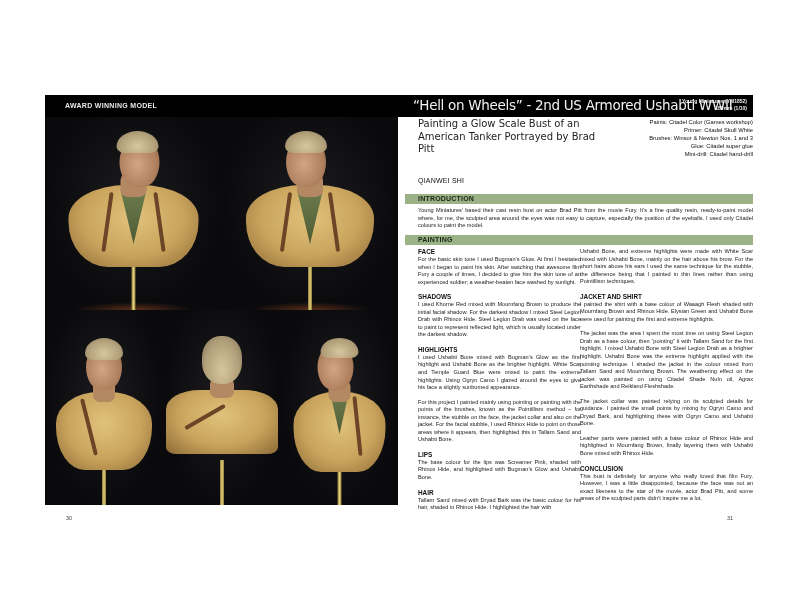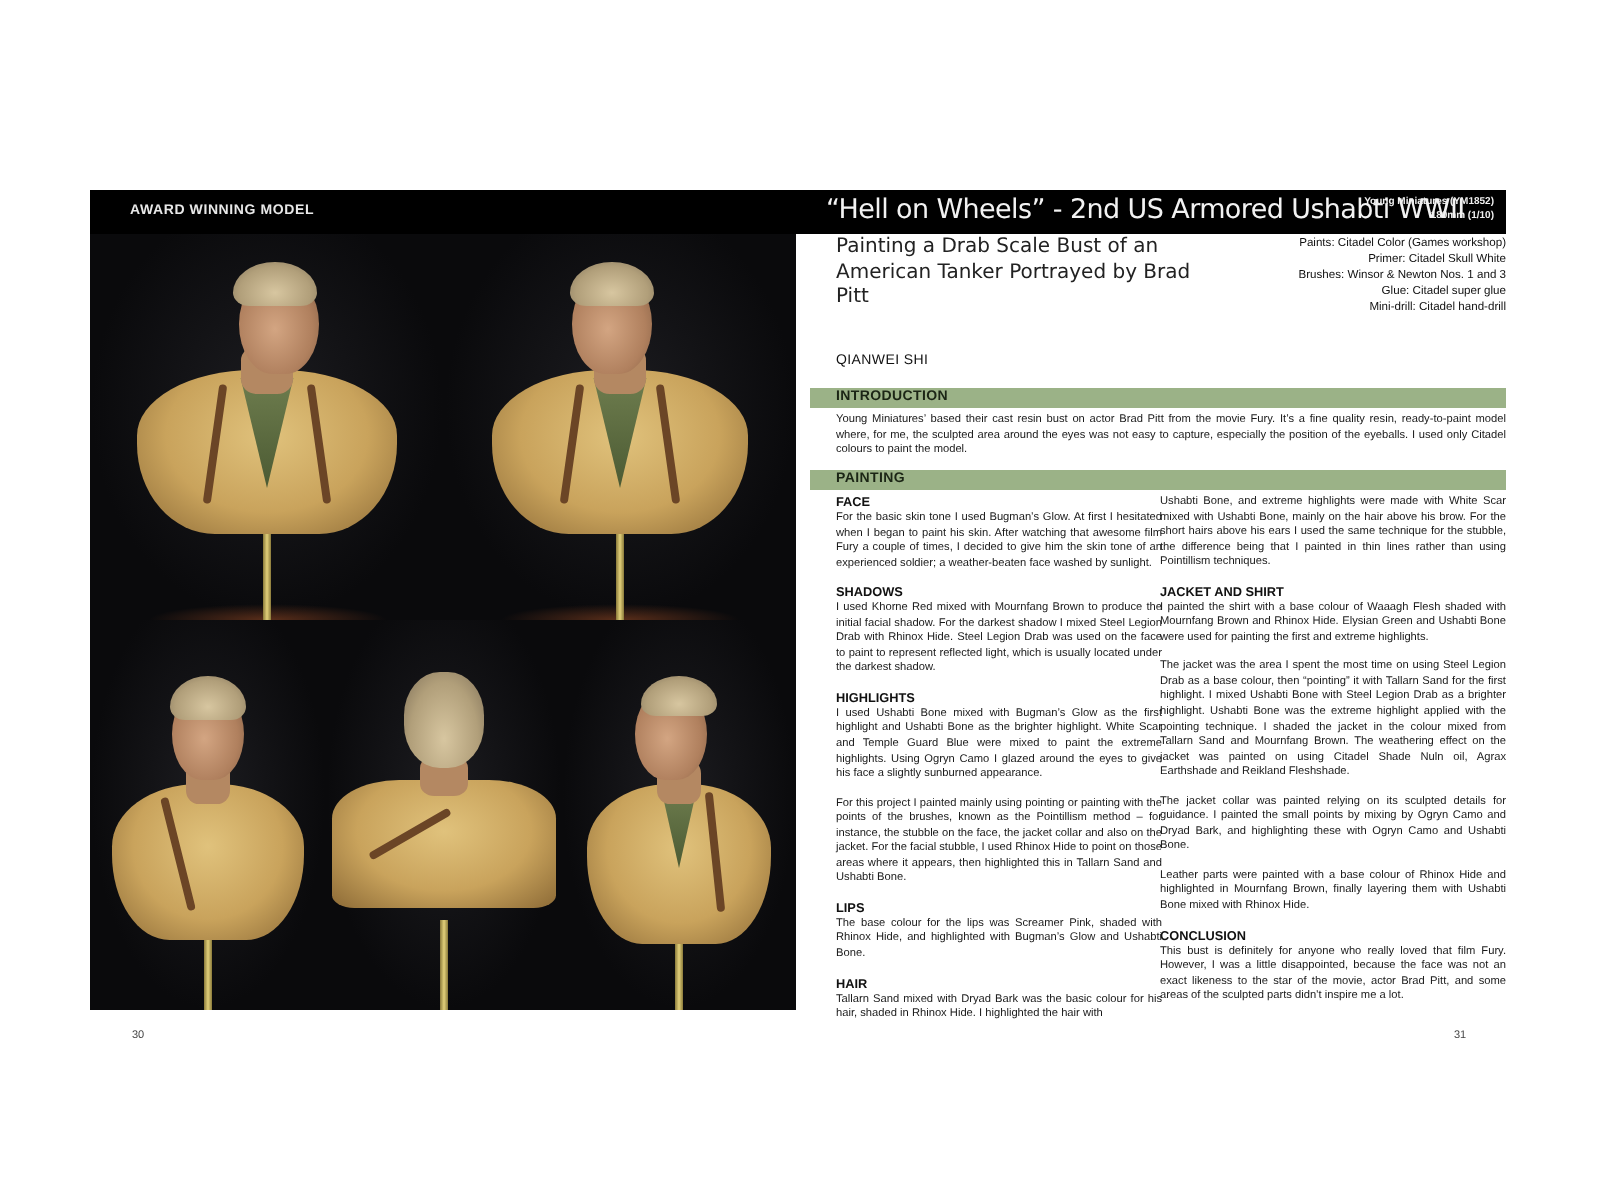--- a/index.html
+++ b/index.html
@@ -129,21 +129,21 @@
   <span class="pagenum pn-left">30</span>
 
   <div class="band-right">
     <span class="title">“Hell on Wheels” - 2nd US Armored Ushabti WWII</span>
     <div class="kit">
       <div>Young Miniatures (YM1852)</div>
       <div>180mm (1/10)</div>
     </div>
   </div>
 
-  <div class="subtitle">Painting a Drab Scale Bust of an American Tanker Portrayed by Brad Pitt</div>
+  <div class="subtitle">Painting a Glow Scale Bust of an American Tanker Portrayed by Brad Pitt</div>
 
   <div class="materials">
     <div>Paints: Citadel Color (Games workshop)</div>
     <div>Primer: Citadel Skull White</div>
     <div>Brushes: Winsor &amp; Newton Nos. 1 and 3</div>
     <div>Glue: Citadel super glue</div>
     <div>Mini-drill: Citadel hand-drill</div>
   </div>
 
   <div class="author">QIANWEI SHI</div>

